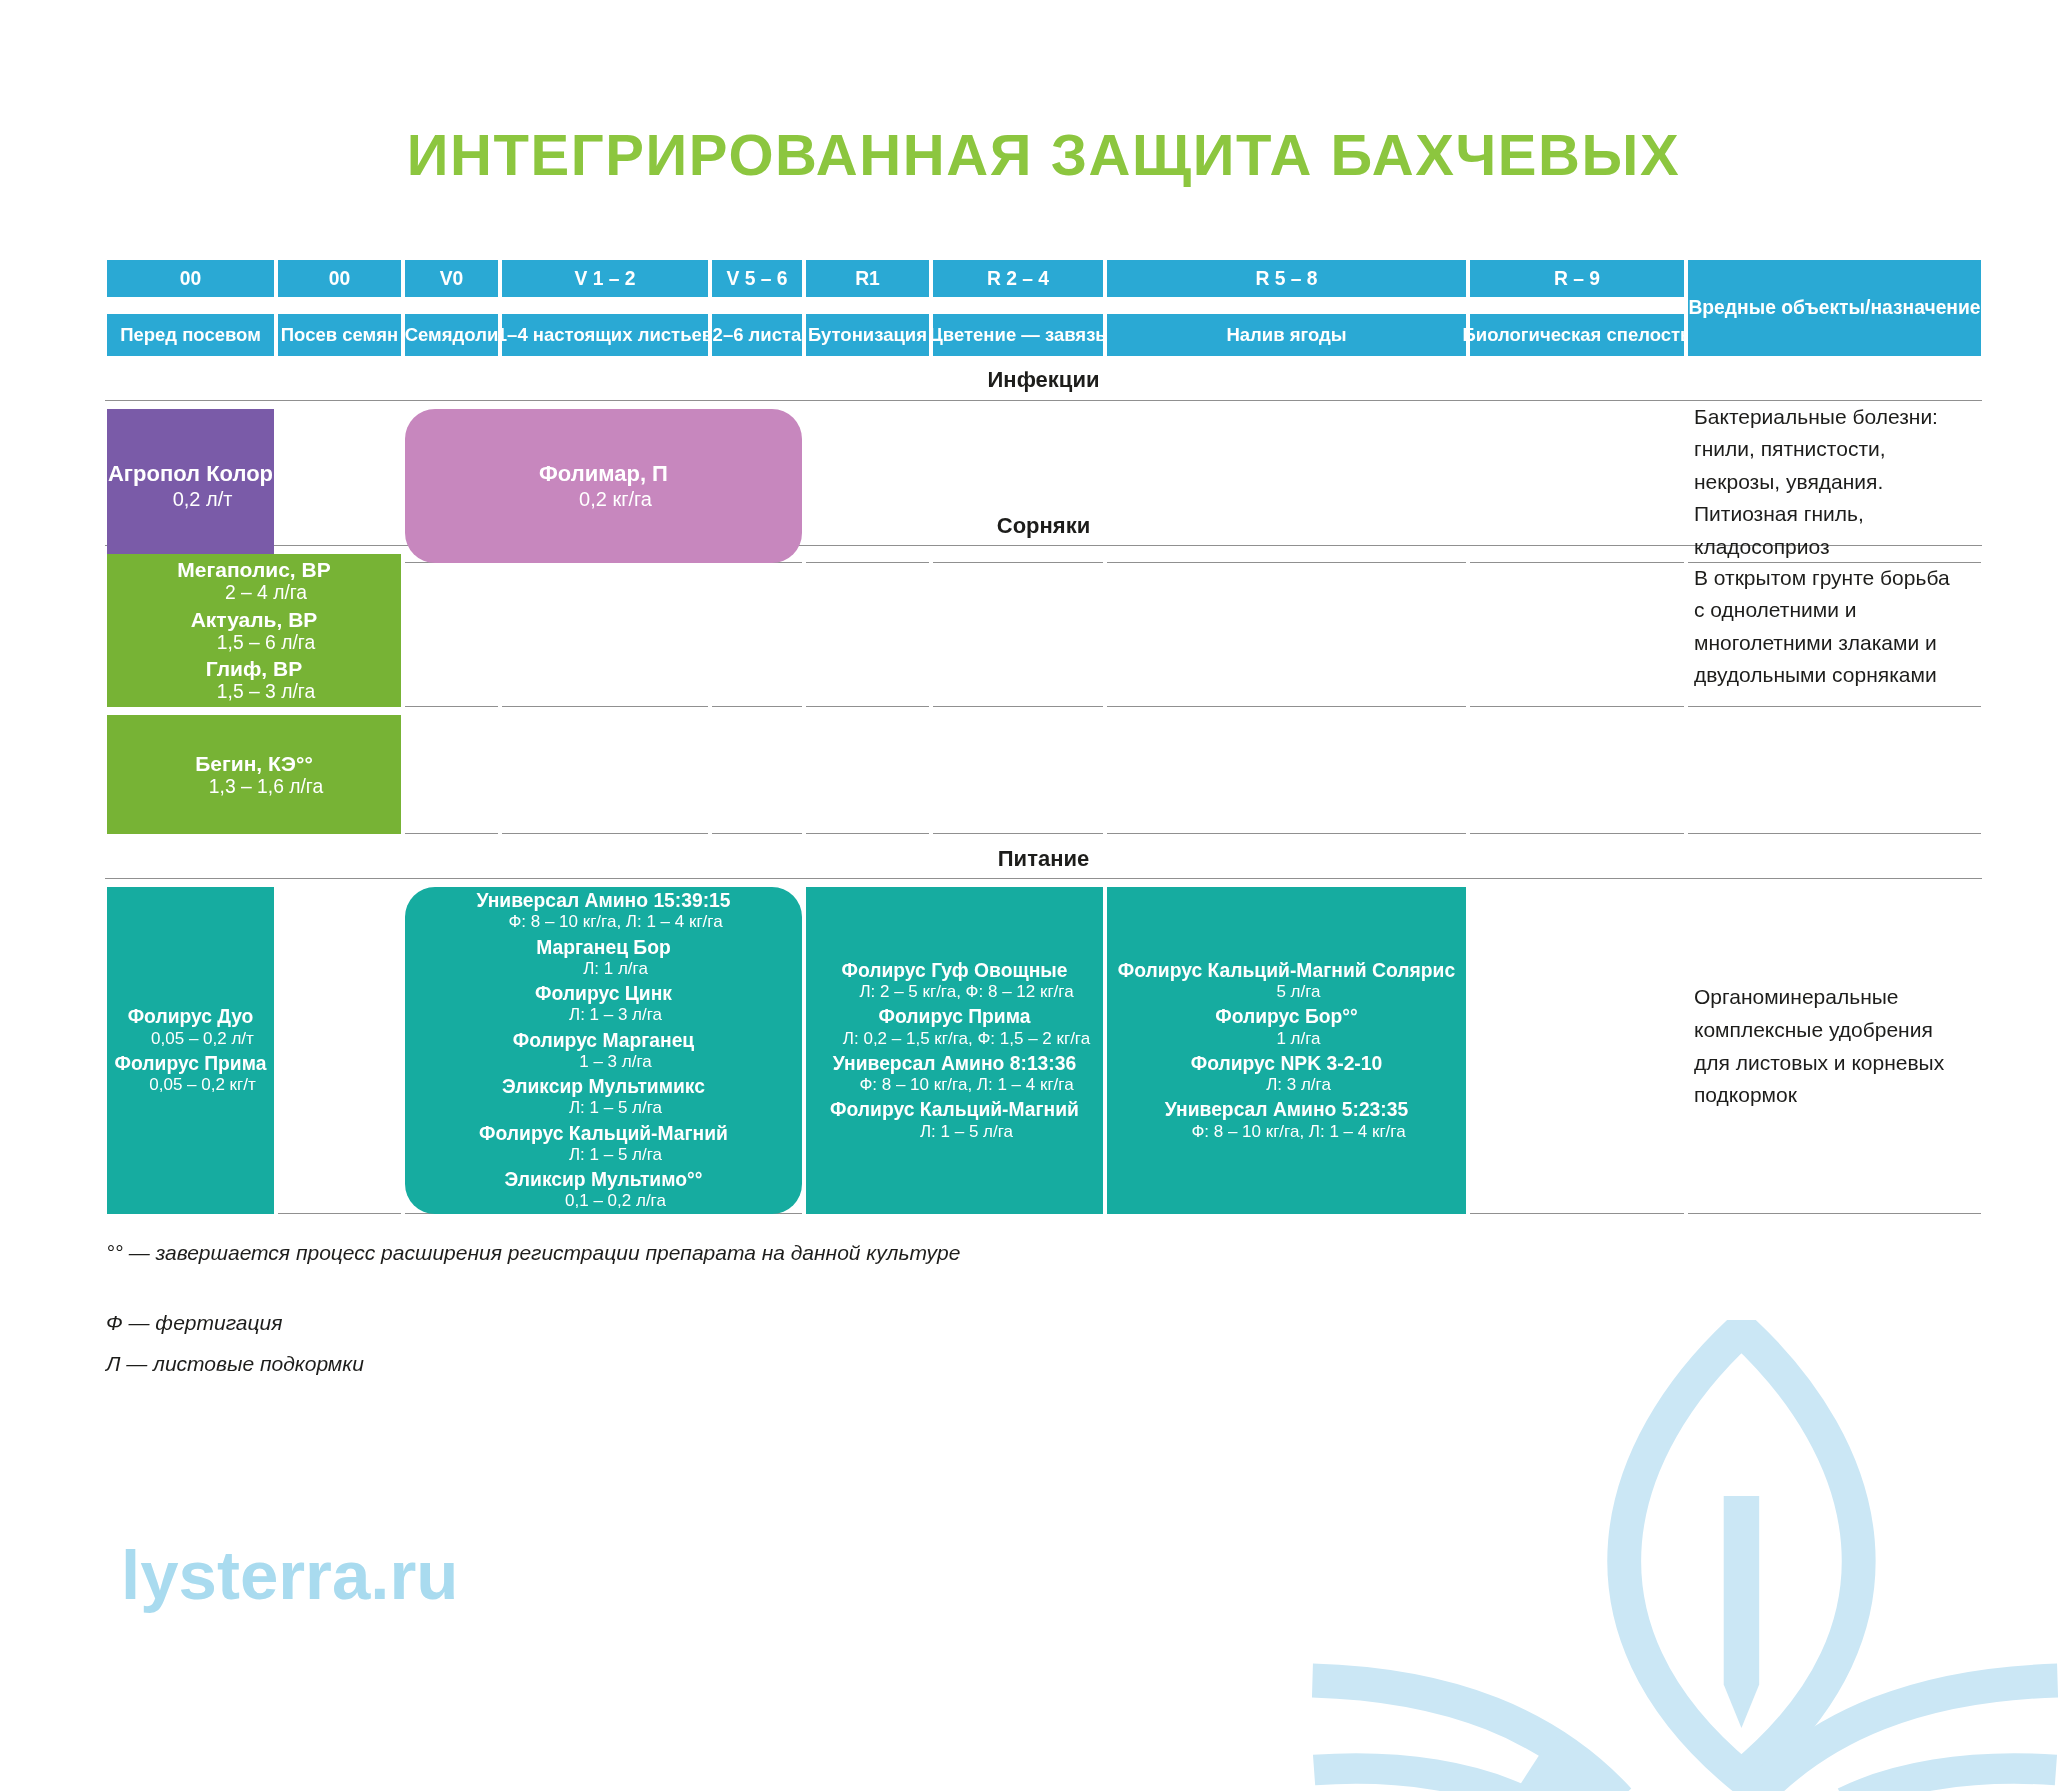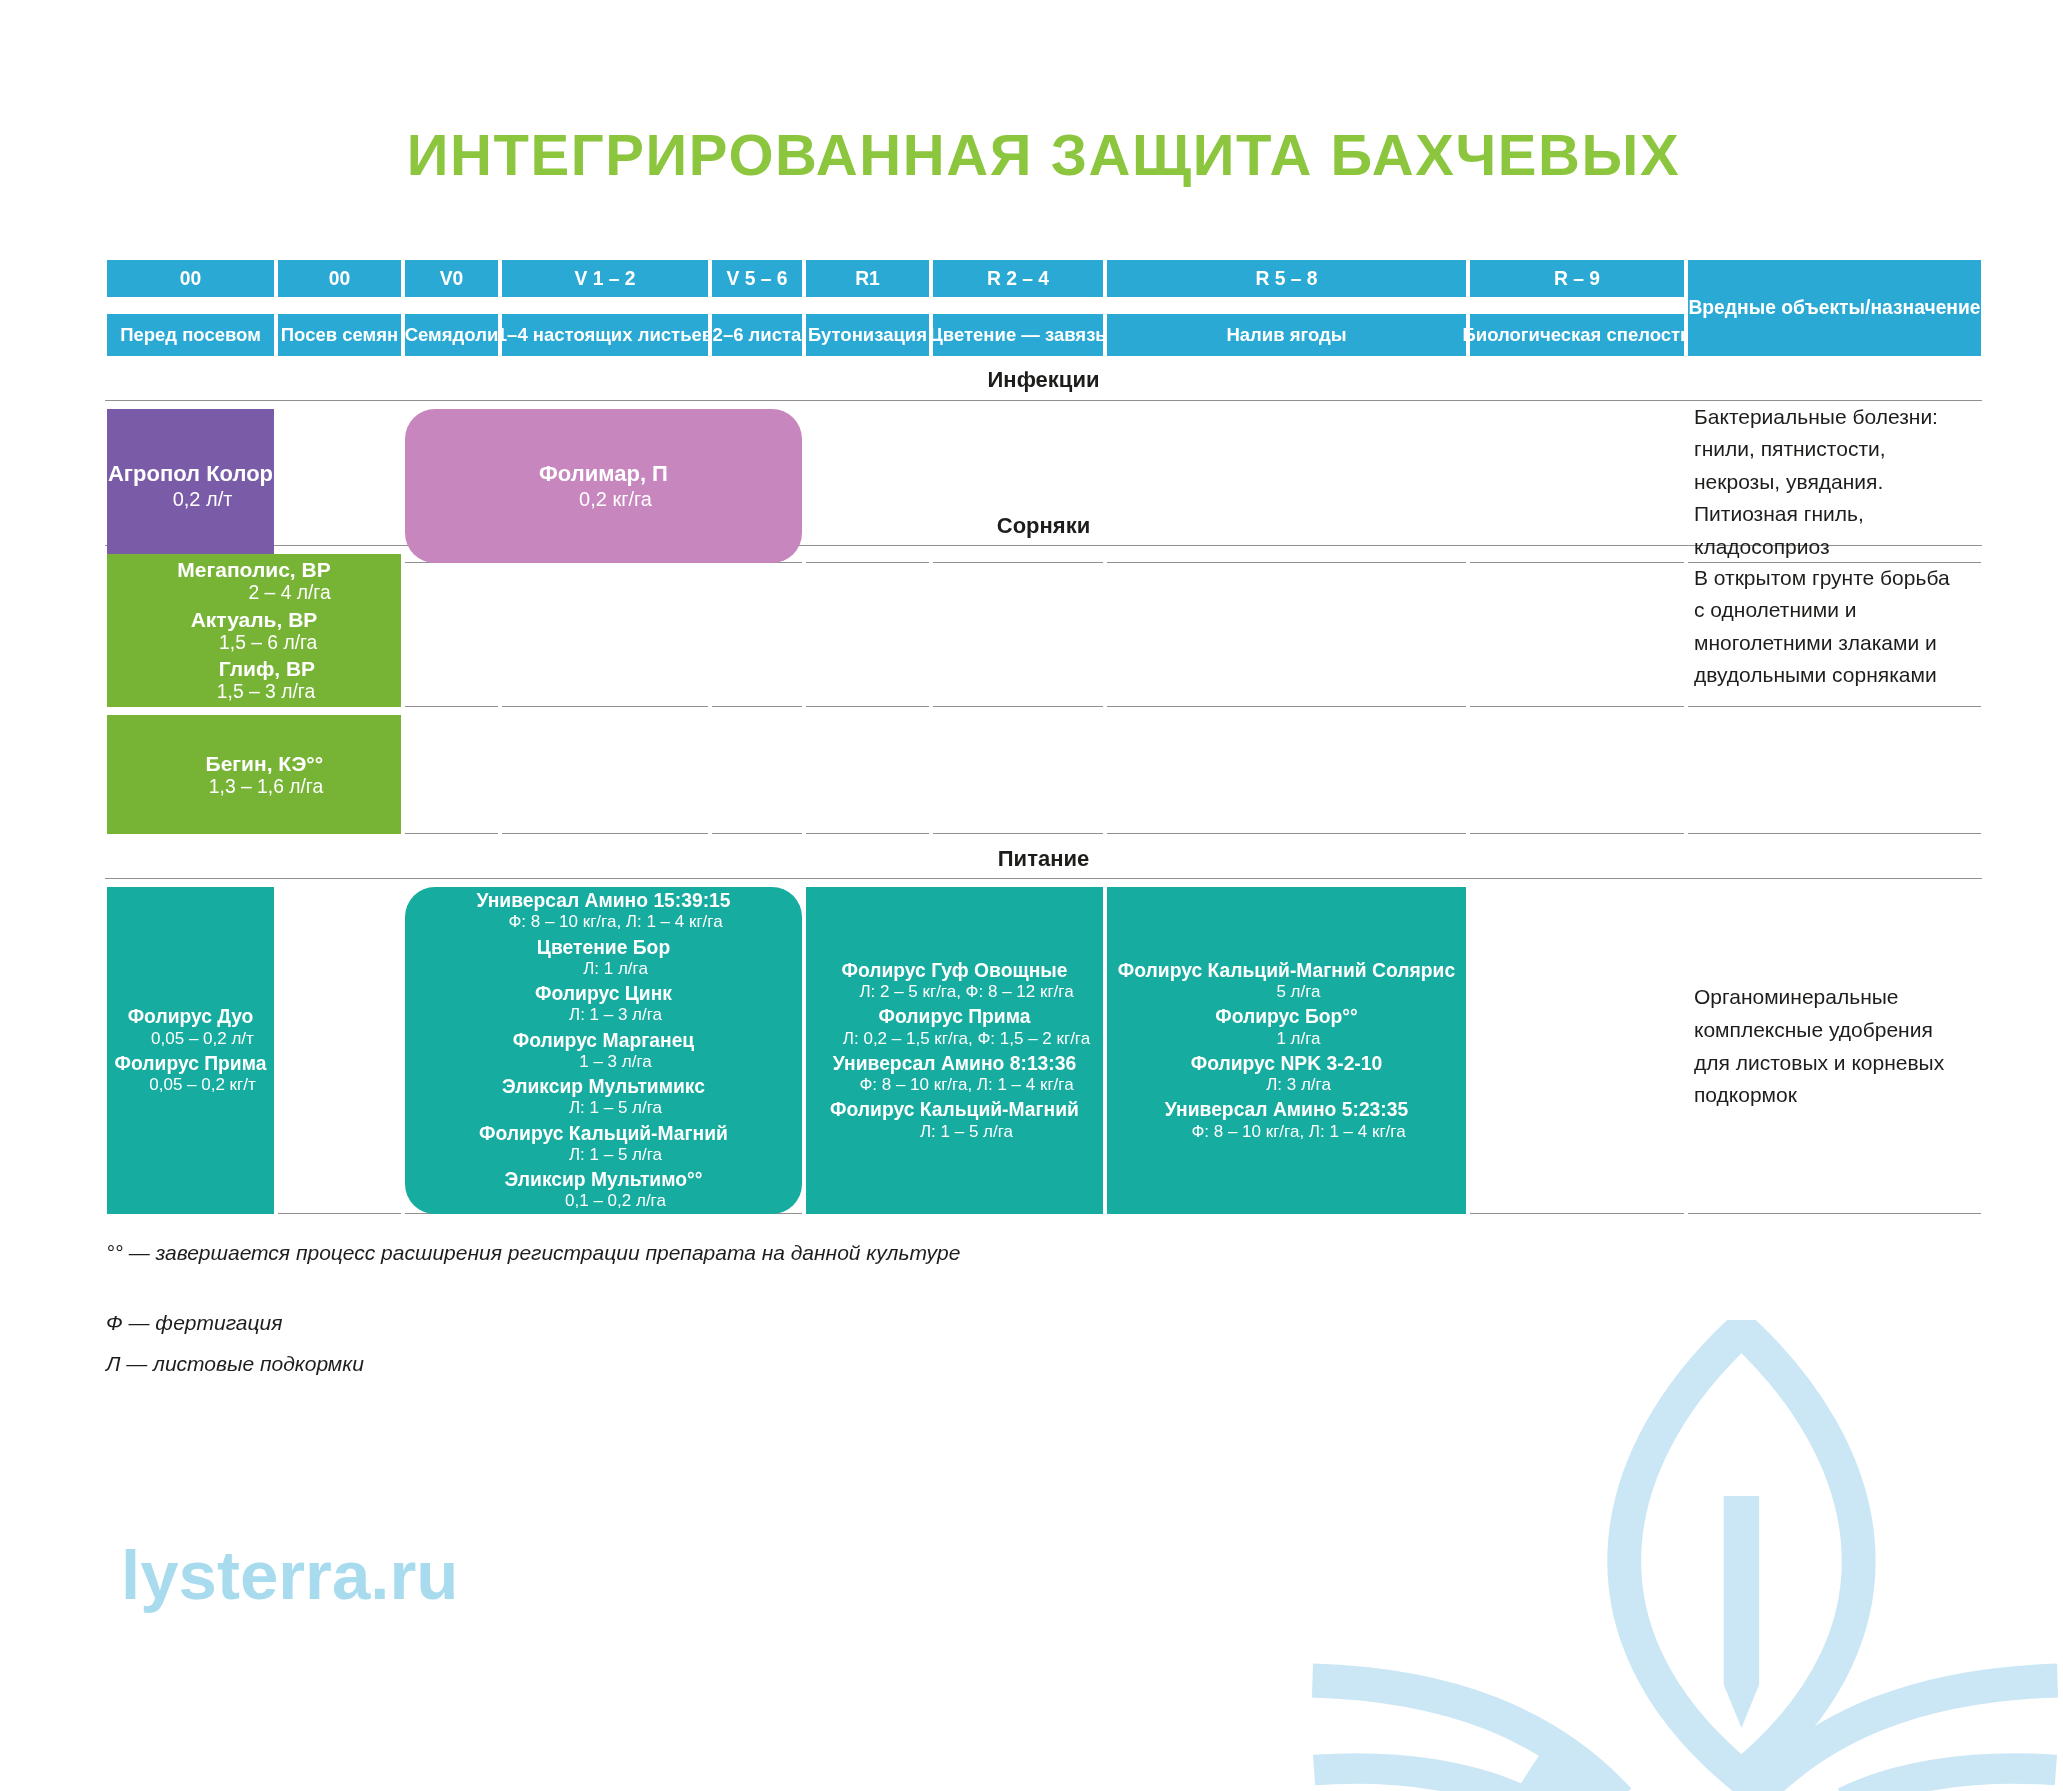--- a/index.html
+++ b/index.html
@@ -31,21 +31,21 @@
   .row-w1{height:161px;}
   .row-w2{height:127px;}
   .row-nut{height:335px;}
   .ul{border-bottom:1.6px solid #909090;margin:0 1.6px;}
   .block{
     margin:8px 2.4px 0 2.4px;padding:0 6.4px;color:#ffffff;text-align:center;
     display:flex;flex-direction:column;justify-content:center;align-items:center;
   }
   .purple{background:#7A5BA8;}
   .pink{background:#C787BE;}
-  .green{background:#77B335;text-align:right;}
+  .green{background:#77B335;}
   .teal{background:#16ACA0;}
   .product{margin:2.4px 0;}
   .pname{font-size:22px;font-weight:bold;line-height:1.2;white-space:nowrap;}
   .pdose{font-size:20px;line-height:1.2;white-space:nowrap;padding-left:24px;}
   .green .pname{font-size:21px;line-height:1.15;}
   .green .pdose{font-size:19.3px;line-height:1.15;}
   .green .product{margin:1.6px 0;}
   .teal .pname{font-size:19.3px;line-height:1.15;}
   .teal .pdose{font-size:17px;line-height:1.15;}
   .teal .product{margin:2.4px 0;}
@@ -195,21 +195,21 @@
           <div class="pdose">0,05 – 0,2 кг/т</div>
         </div>
       </div>
 
       <div class="block teal g3-5">
         <div class="product">
           <div class="pname">Универсал Амино 15:39:15</div>
           <div class="pdose">Ф: 8 – 10 кг/га, Л: 1 – 4 кг/га</div>
         </div>
         <div class="product">
-          <div class="pname">Цветение Бор</div>
+          <div class="pname">Марганец Бор</div>
           <div class="pdose">Л: 1 л/га</div>
         </div>
         <div class="product">
           <div class="pname">Фолирус Цинк</div>
           <div class="pdose">Л: 1 – 3 л/га</div>
         </div>
         <div class="product">
           <div class="pname">Фолирус Марганец</div>
           <div class="pdose">1 – 3 л/га</div>
         </div>

